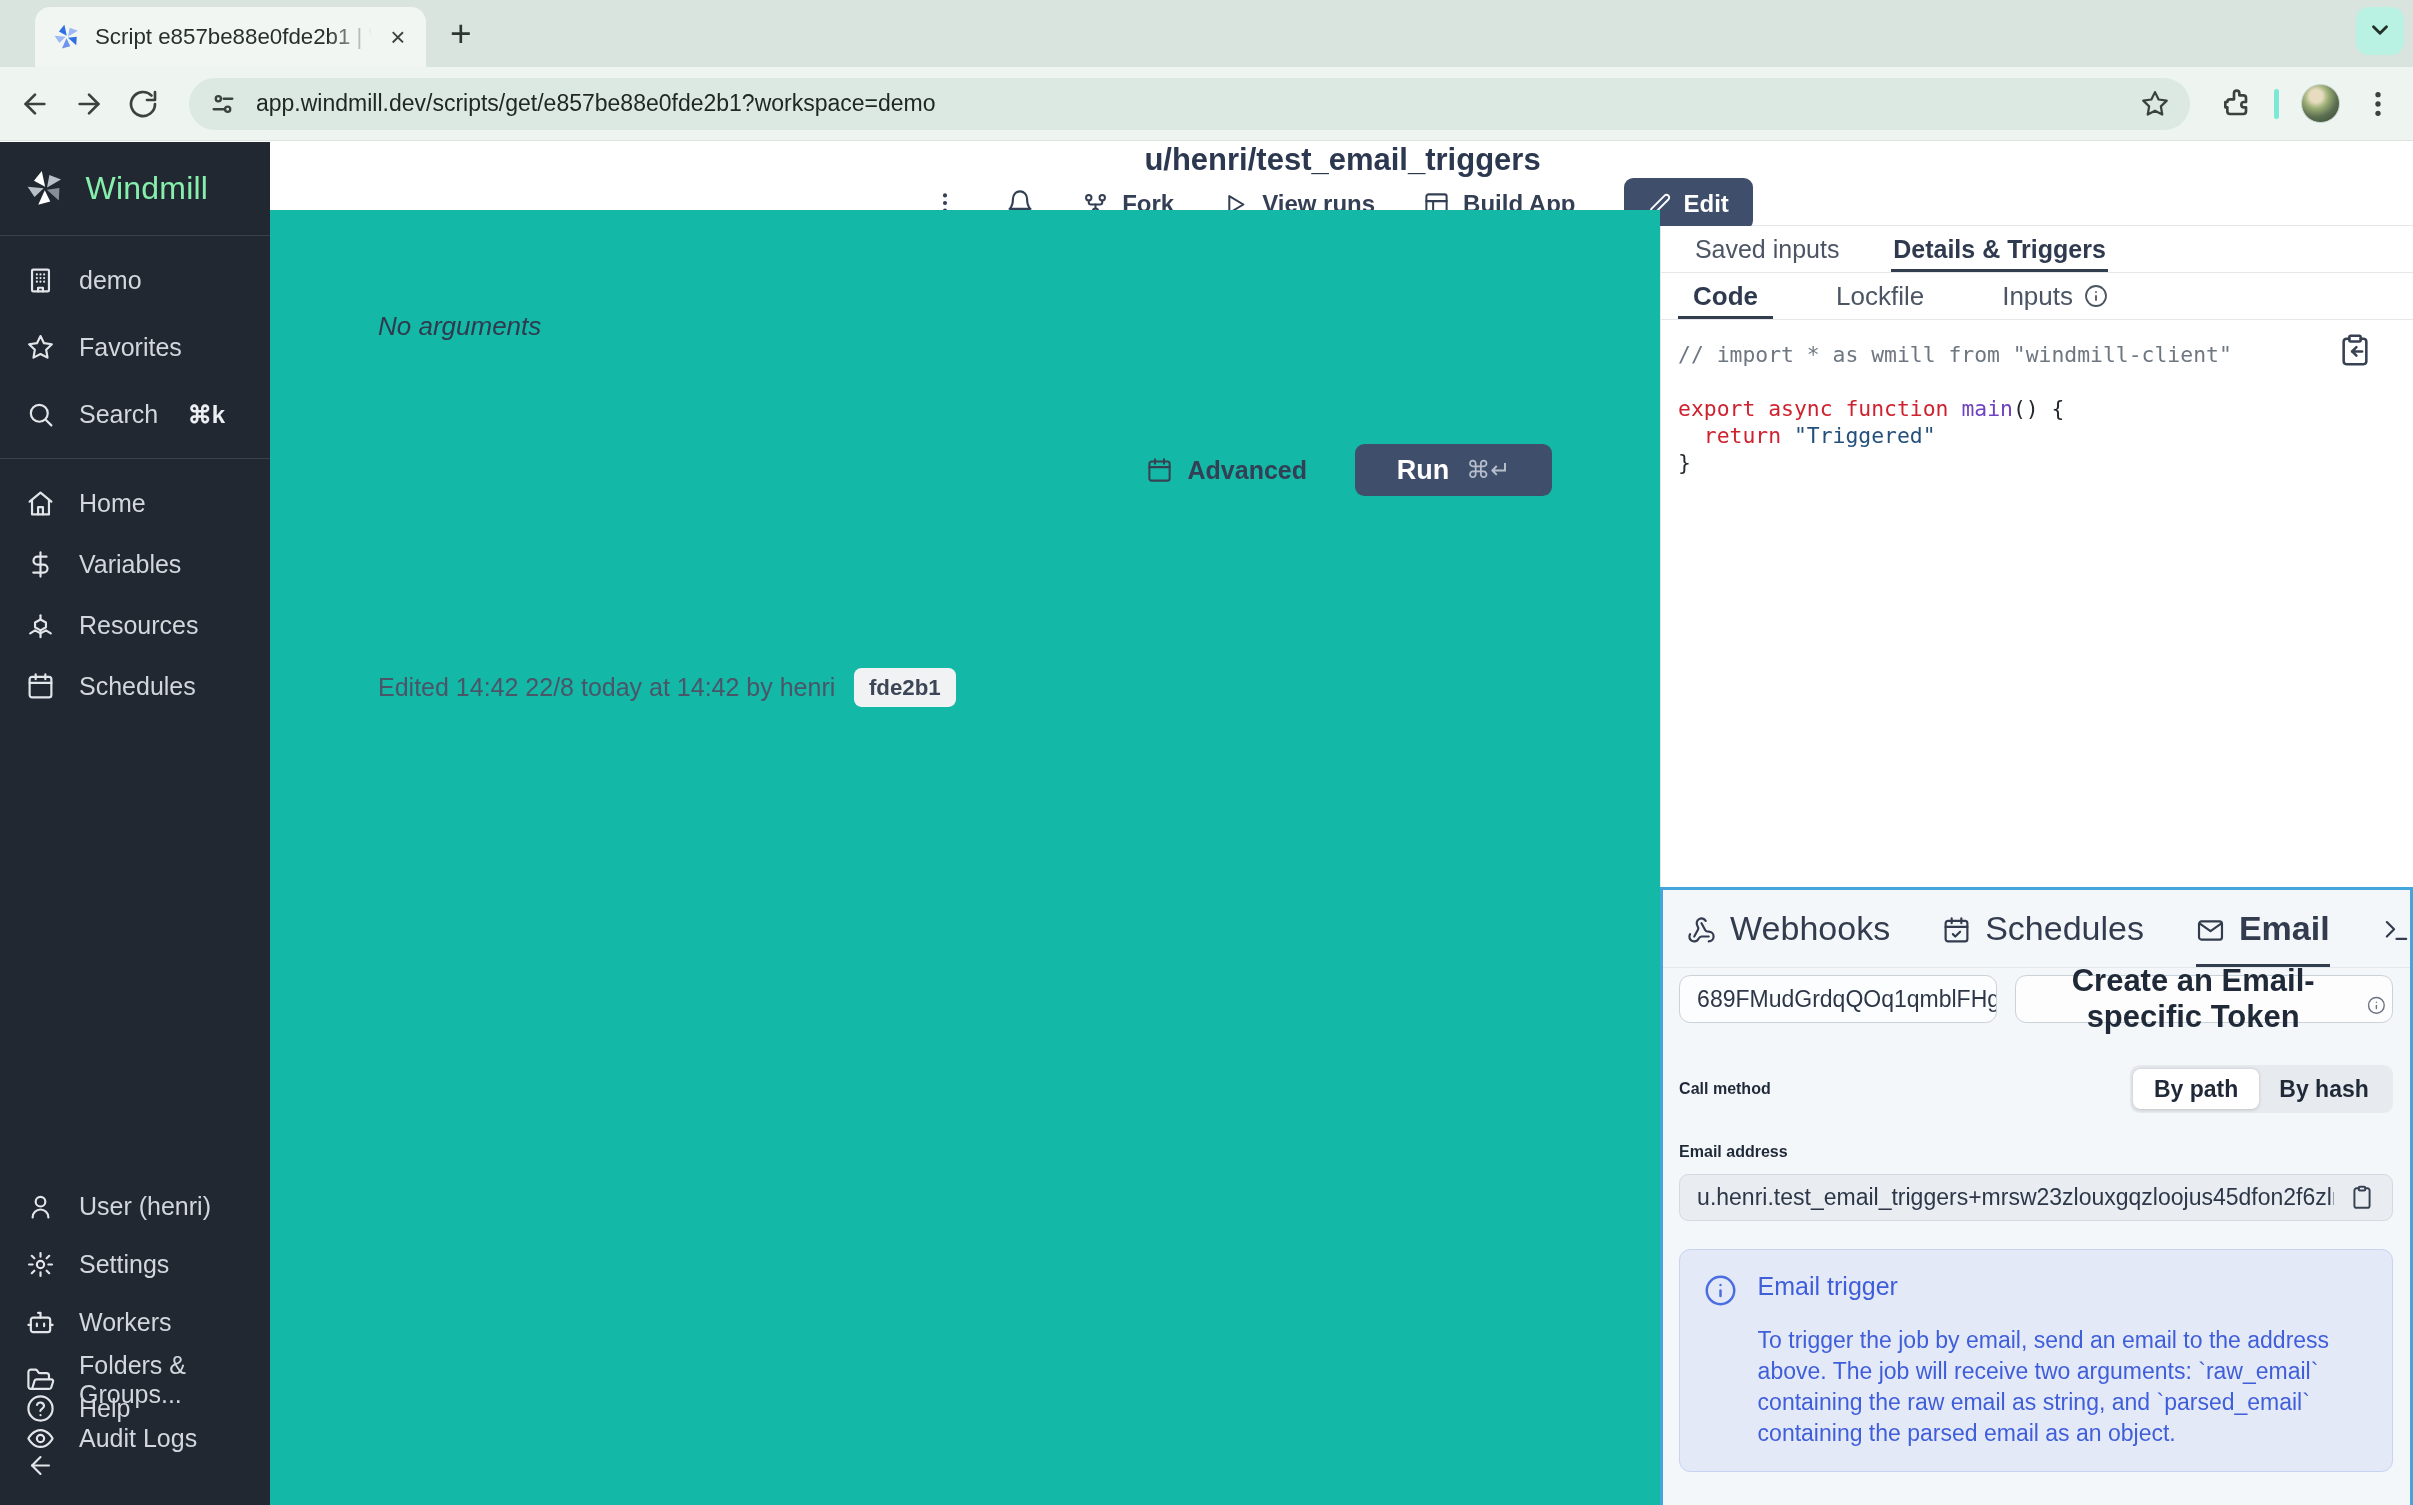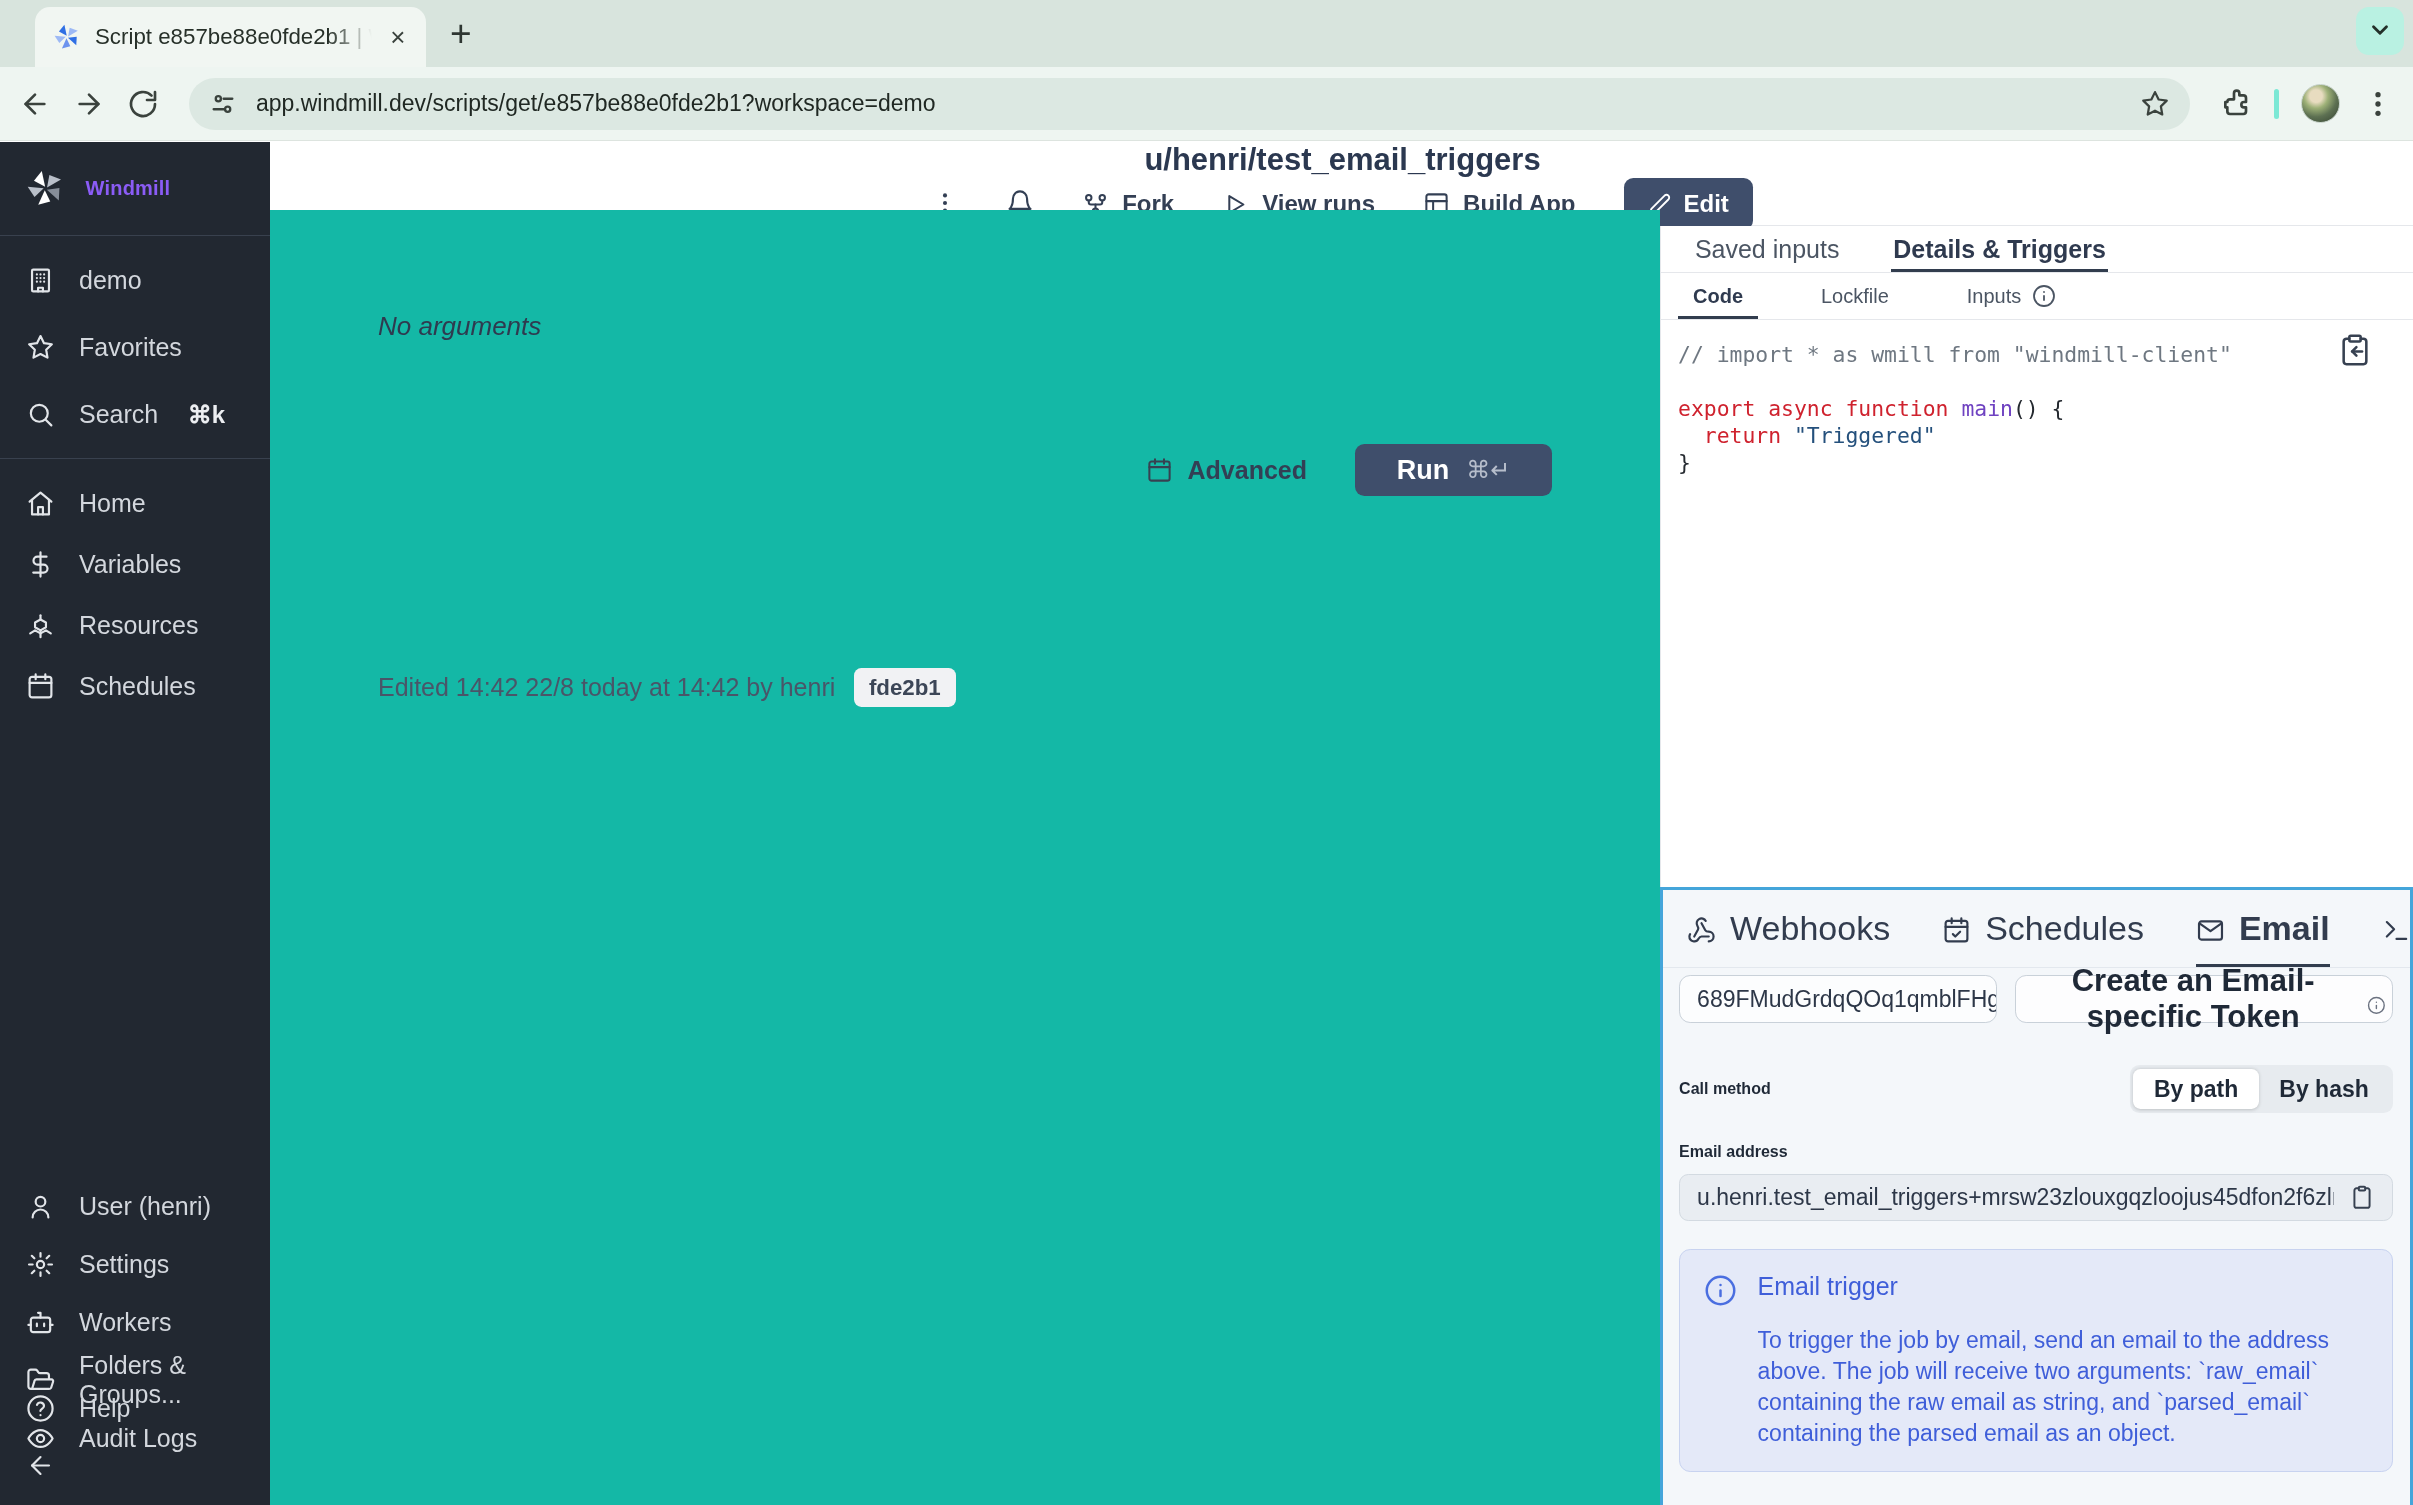--- a/index.html
+++ b/index.html
@@ -31,21 +31,21 @@
   .nav-ic{width:32px;height:32px;flex:none;}
   .url-pill{flex:1;height:52px;background:#dce8e2;border-radius:26px;display:flex;align-items:center;padding:0 20.5px;gap:18.6px;margin:0 7.4px;}
   .url-text{flex:1;font-size:23px;color:#202823;white-space:nowrap;overflow:hidden;}
   .teal-bar{width:4.7px;height:30px;border-radius:2.8px;background:#7ce8d5;}
   .avatar{width:39px;height:39px;border-radius:50%;background:radial-gradient(circle at 38% 30%,#e8dcc0 0 18%,#9db077 35%,#5d7052 60%,#31402f 100%);border:0.9px solid #c6d2ca;}
 
   
   .app{position:absolute;left:0;top:142px;right:0;bottom:0;}
   .sidebar{position:absolute;left:0;top:0;width:270px;bottom:0;background:var(--sidebar-bg);color:#d7dbe0;}
   .brand{display:flex;align-items:center;gap:18.6px;height:93px;padding:0 24px;}
-  .brand-name{font-size:20px;font-weight:700;color:#8b5cf6;letter-spacing:0.2px;}
+  .brand-name{font-size:32px;font-weight:400;color:#86efac;letter-spacing:0.2px;}
   .side-divider{border-top:0.9px solid #39414e;}
   .side-group{padding-top:11.2px;}
   .side-item{display:flex;align-items:center;gap:24px;padding:0 26px;height:67px;font-size:25px;color:#d3d7dd;cursor:pointer;}
   .g2 .side-item{height:61px;}
   .gb .side-item{height:58px;}
   .side-item .ic{width:29px;height:29px;flex:none;color:#e2e5e9;}
   .kbd{margin-left:5.6px;font-weight:700;color:#eceef1;font-size:24px;}
   .side-bottom{position:absolute;left:0;right:0;top:1035px;}
   .side-foot{position:absolute;left:0;right:0;bottom:13px;}
 
@@ -69,21 +69,21 @@
   .run-kbd{font-size:24px;color:#b6bdcb;}
   .edited-row{margin-top:172px;display:flex;align-items:center;gap:18.6px;font-size:25px;color:#4a5568;}
   .hash-badge{background:#f1f2f4;border-radius:7.4px;padding:6.5px 15px;font-size:22.3px;font-weight:600;color:#3c4657;}
 
   
   .right-panel{position:absolute;left:1660px;top:84px;right:0;bottom:0;border-left:0.9px solid #e5e7eb;background:#fff;}
   .panel-tabs{height:47px;display:flex;gap:50px;padding:0 32px;border-bottom:0.9px solid #e5e7eb;}
   .ptab{display:flex;align-items:center;height:100%;font-size:25px;color:#4b5563;border-bottom:3.7px solid transparent;padding:3.7px 1.9px 0 1.9px;cursor:pointer;white-space:nowrap;}
   .ptab.active{color:#2f3a4f;font-weight:600;border-bottom-color:#323d4e;}
   .code-tabs{height:47px;display:flex;gap:48px;padding:0 0 0 17px;border-bottom:0.9px solid #e5e7eb;}
-  .ctab{display:flex;align-items:center;gap:11.2px;height:100%;font-size:20px;color:#4b5563;border-bottom:3.7px solid transparent;padding:3.7px 15px 0 15px;cursor:pointer;}
+  .ctab{display:flex;align-items:center;gap:11.2px;height:100%;font-size:26px;color:#4b5563;border-bottom:3.7px solid transparent;padding:3.7px 15px 0 15px;cursor:pointer;}
   .ctab.active{color:#2f3a4f;font-weight:600;border-bottom-color:#323d4e;}
   .ctab .ic{width:24px;height:24px;color:#4b5563;}
   .code-wrap{position:relative;padding:20.5px 26px 0 17px;font-family:"DejaVu Sans Mono",monospace;font-size:21.4px;line-height:27px;color:#24292f;}
   .code-line{white-space:pre;}
   .tok-cmt{color:var(--code-comment);}
   .tok-kw{color:var(--code-keyword);}
   .tok-fn{color:var(--code-function);}
   .tok-str{color:var(--code-string);}
   .tok-pl{color:#24292f;}
   .copy-code{position:absolute;top:13px;right:41px;width:34px;height:34px;color:#374151;cursor:pointer;}

